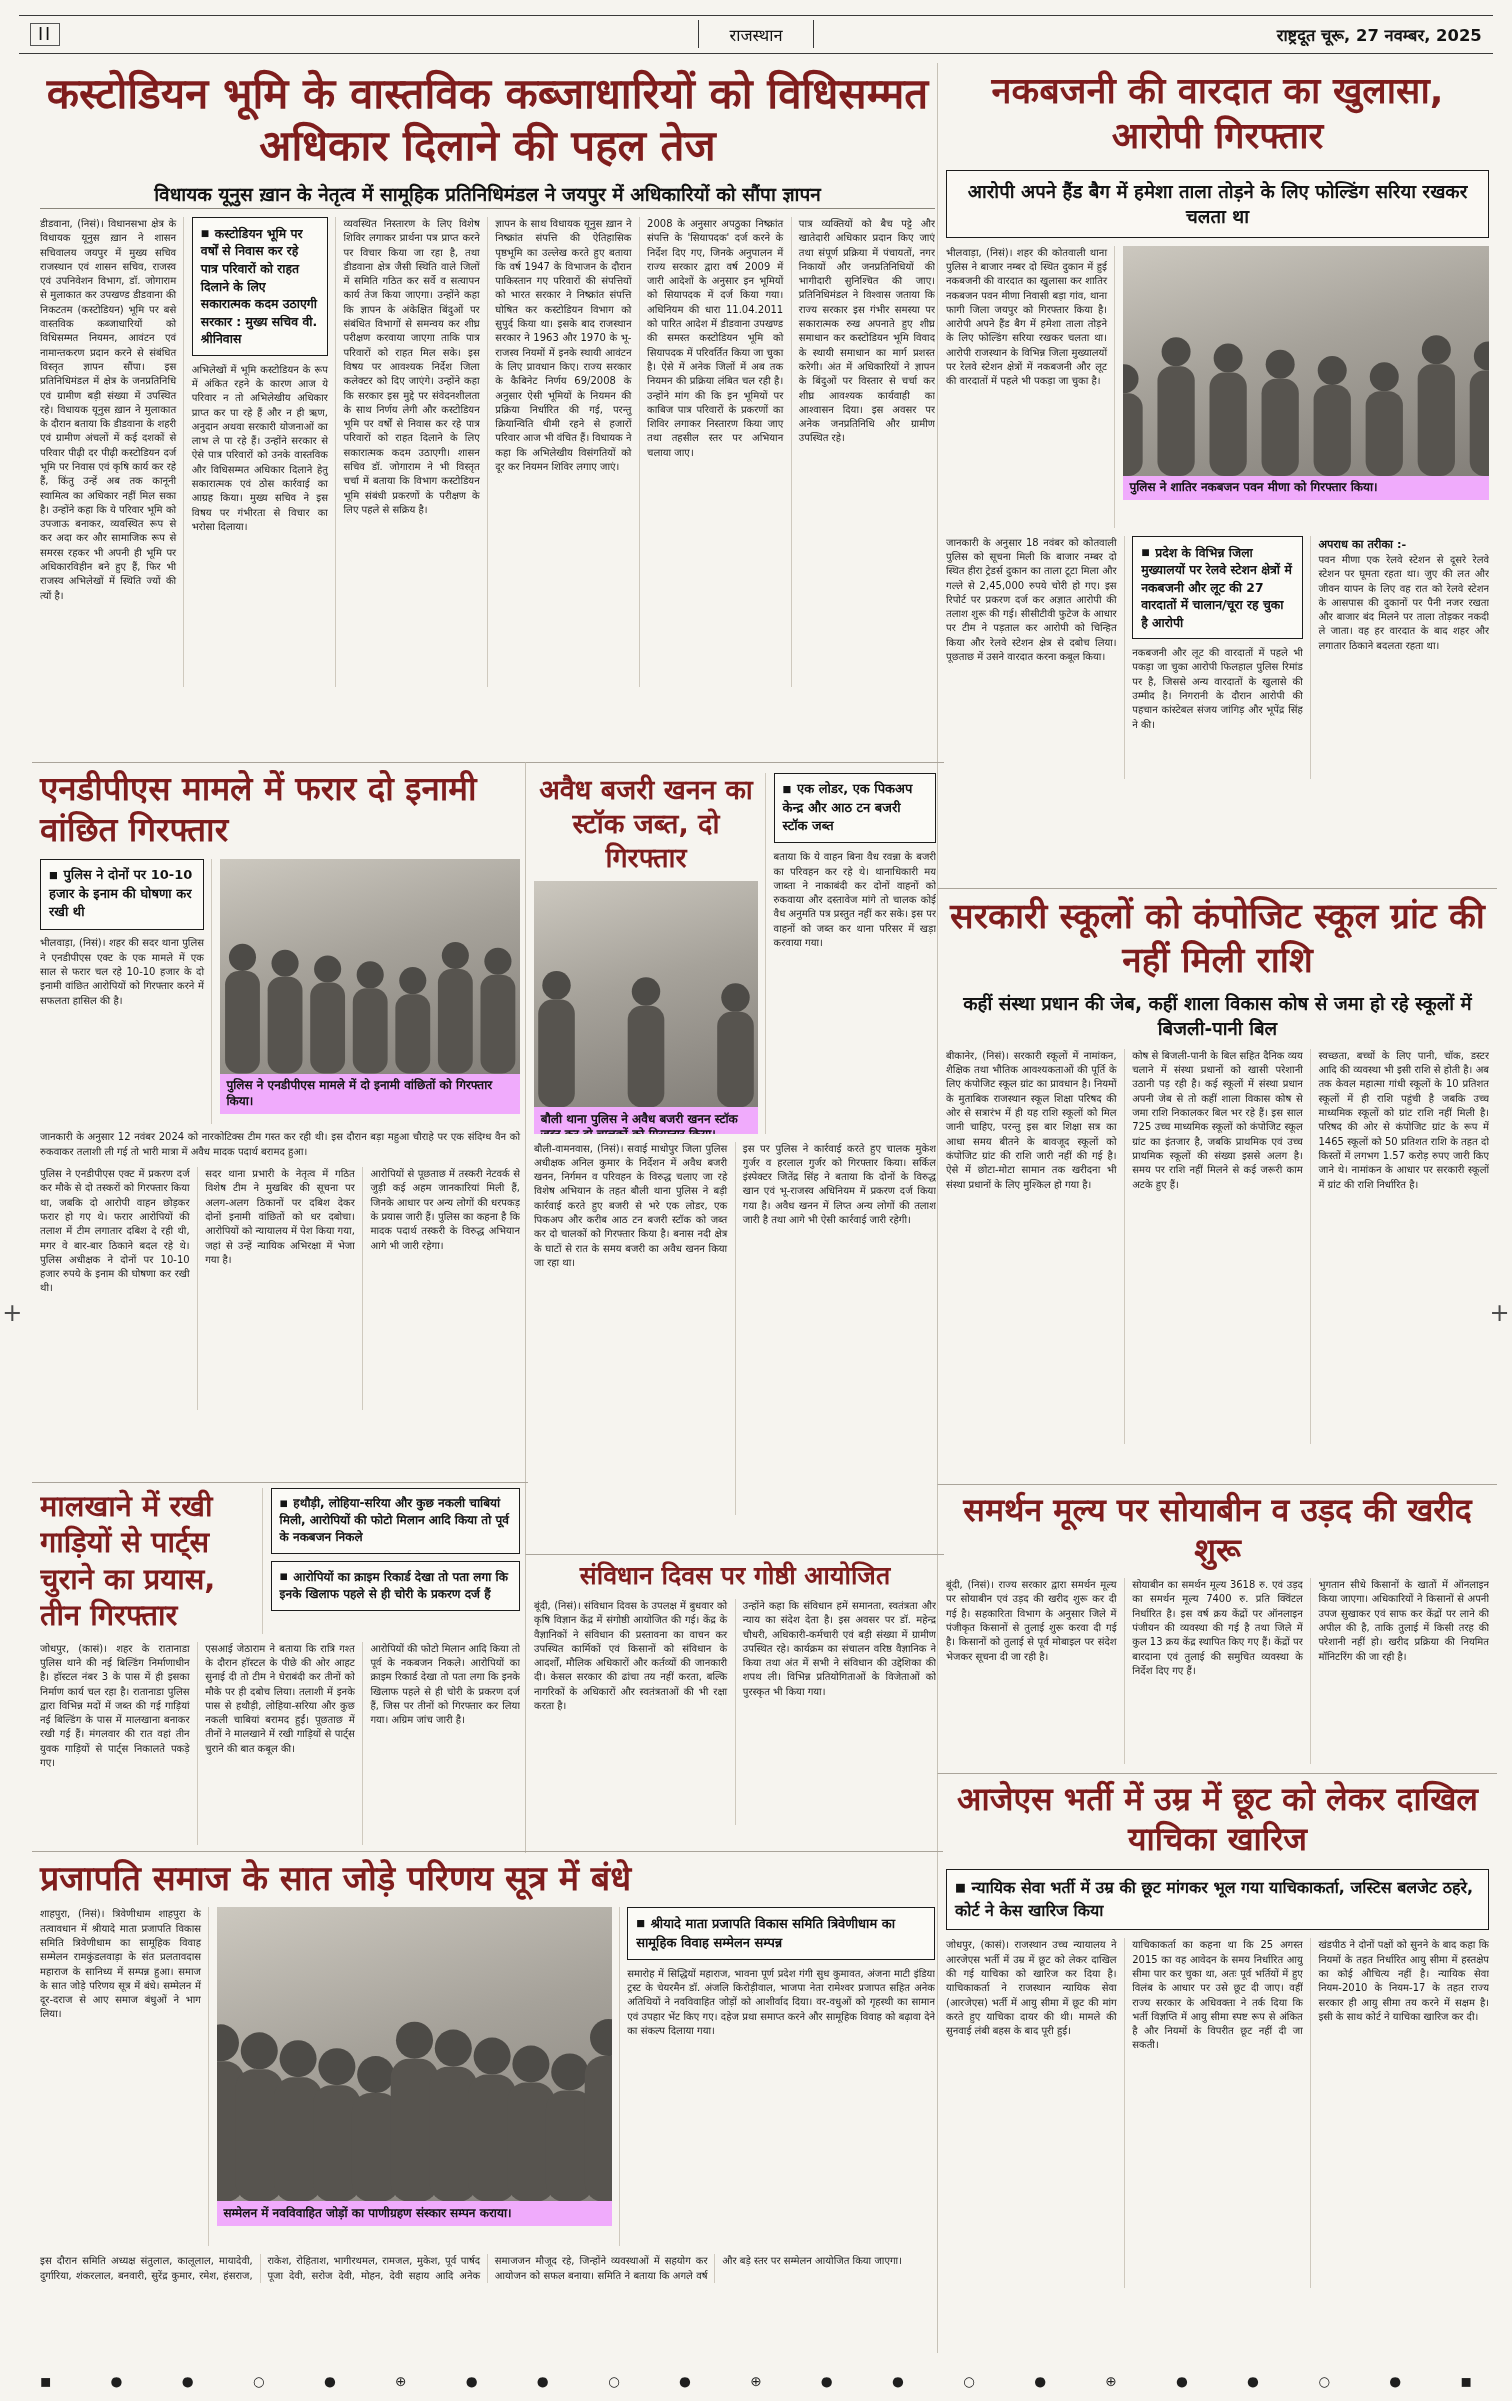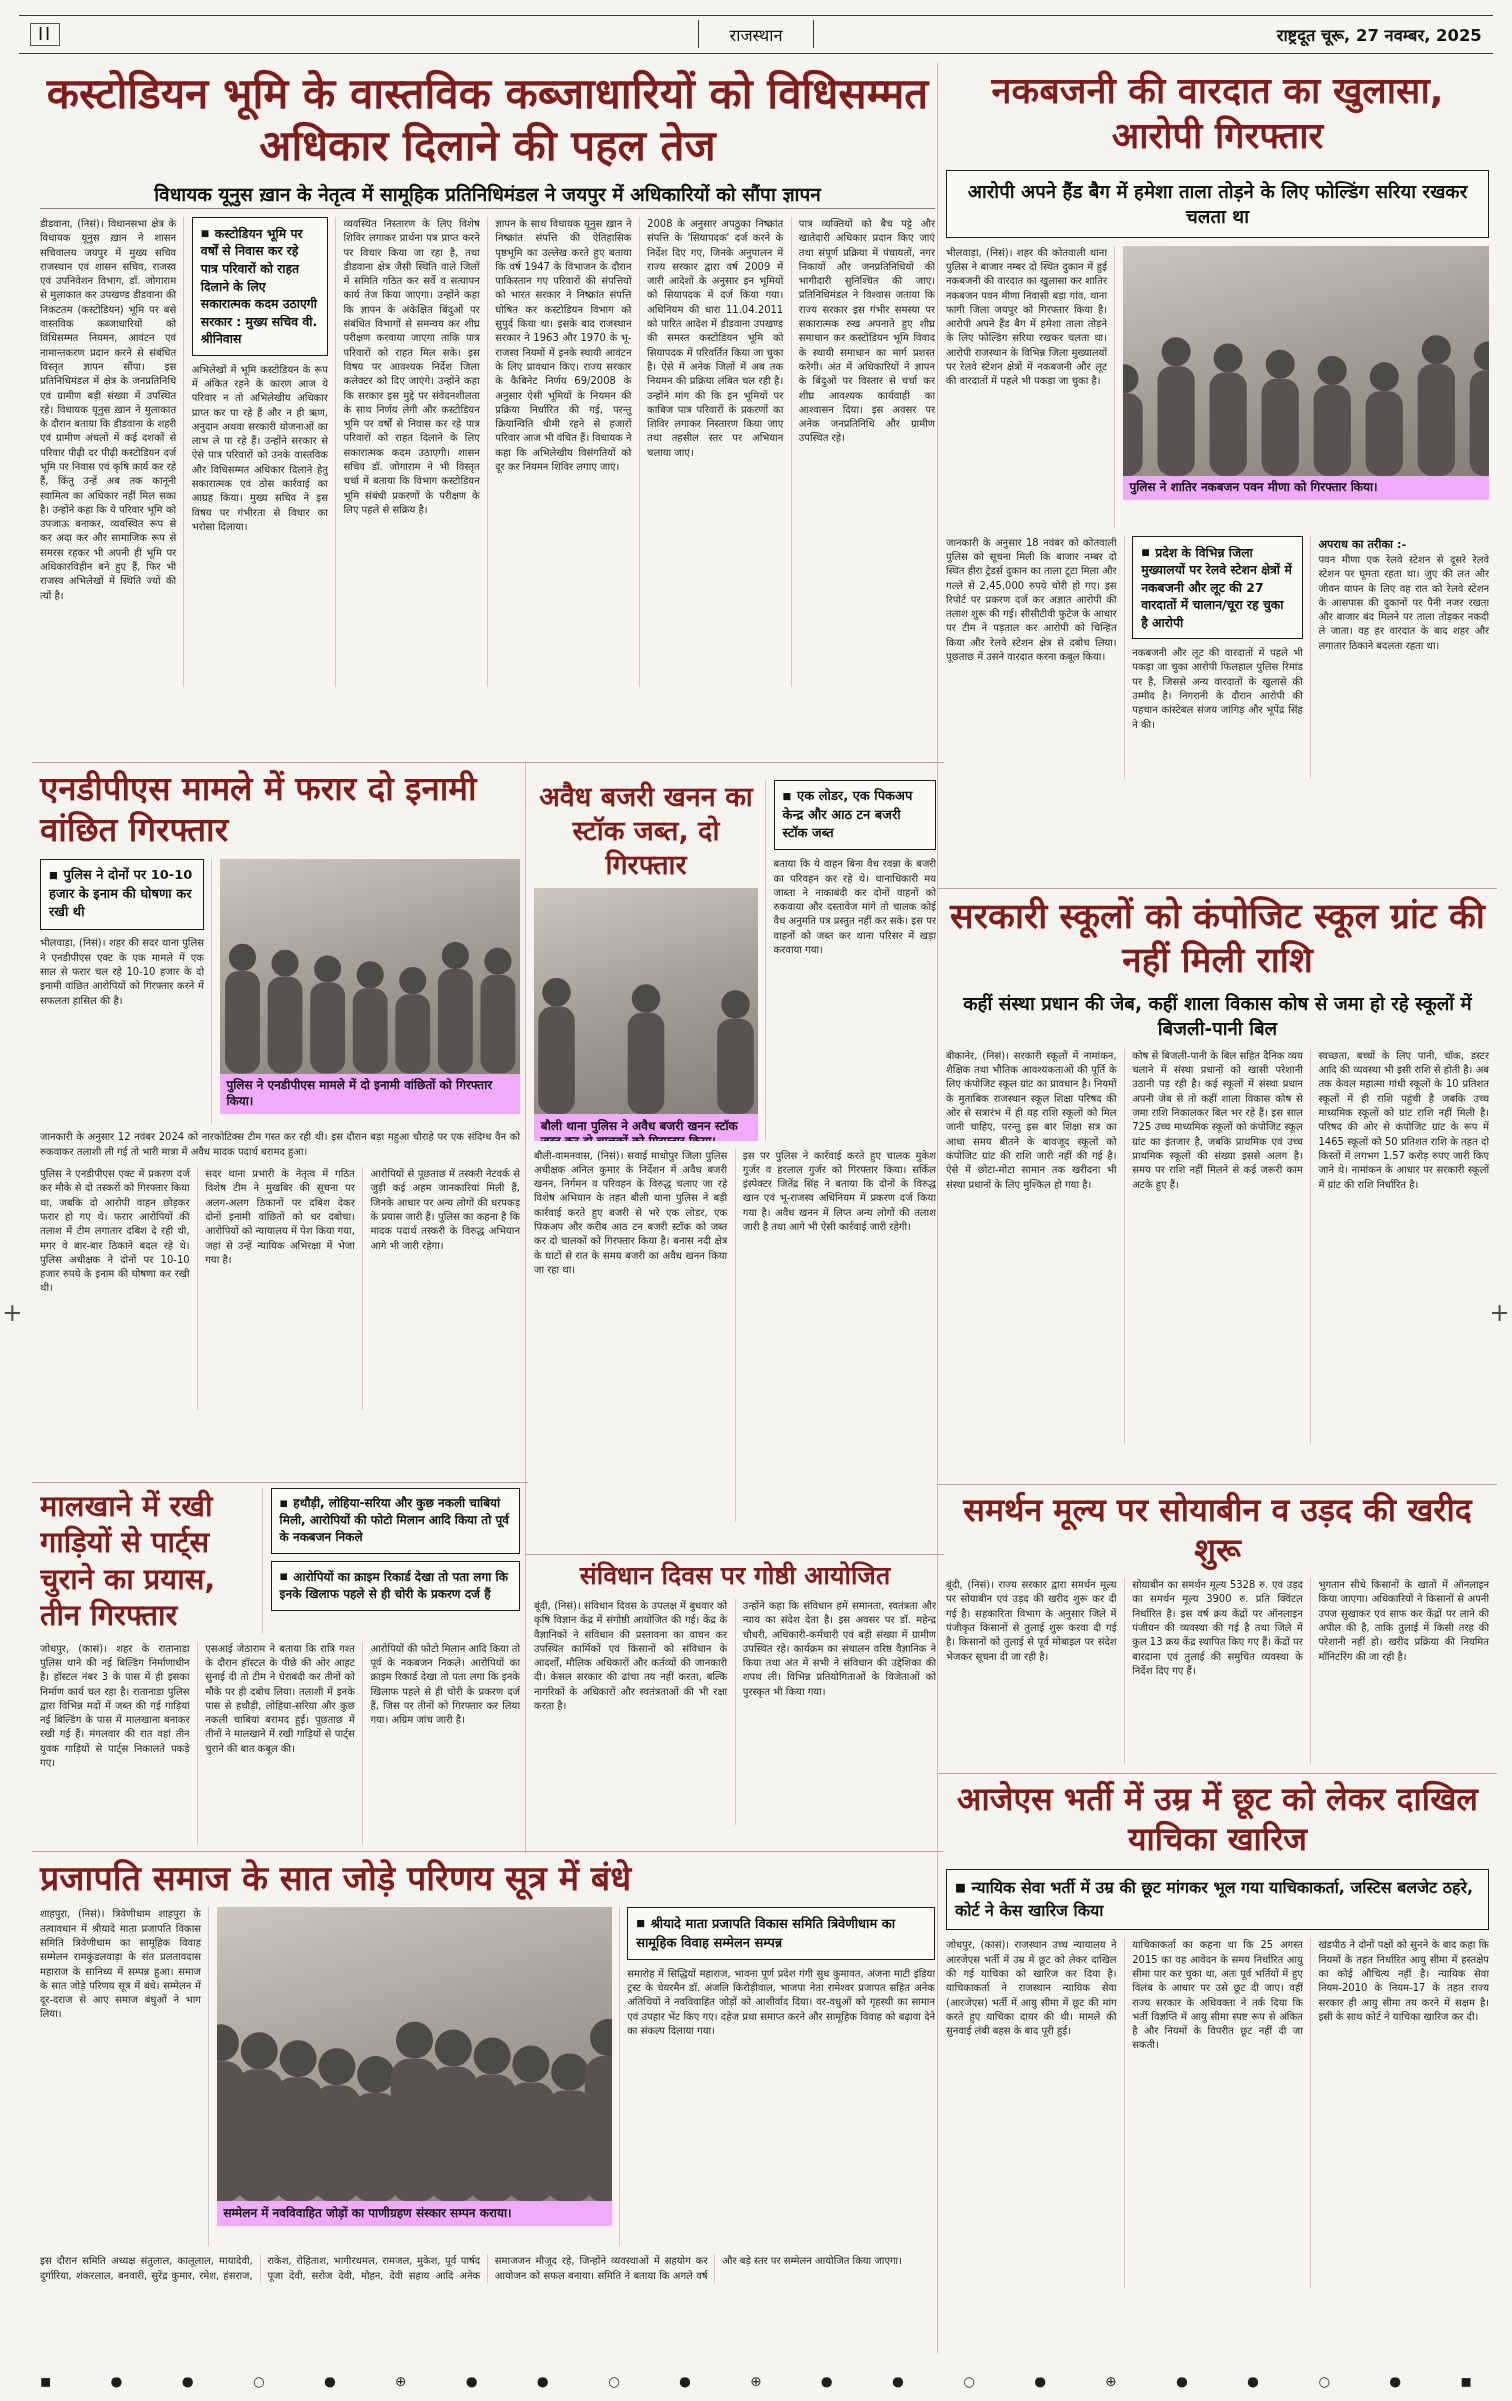--- a/index.html
+++ b/index.html
@@ -162,21 +162,21 @@
     </div>
     <div class="bt mt">जानकारी के अनुसार 12 नवंबर 2024 को नारकोटिक्स टीम गस्त कर रही थी। इस दौरान बड़ा महुआ चौराहे पर एक संदिग्ध वैन को रुकवाकर तलाशी ली गई तो भारी मात्रा में अवैध मादक पदार्थ बरामद हुआ।</div>
     <div class="cols" style="height:243px">
       <div class="col bt">पुलिस ने एनडीपीएस एक्ट में प्रकरण दर्ज कर मौके से दो तस्करों को गिरफ्तार किया था, जबकि दो आरोपी वाहन छोड़कर फरार हो गए थे। फरार आरोपियों की तलाश में टीम लगातार दबिश दे रही थी, मगर वे बार-बार ठिकाने बदल रहे थे। पुलिस अधीक्षक ने दोनों पर 10-10 हजार रुपये के इनाम की घोषणा कर रखी थी।</div>
       <div class="col bt">सदर थाना प्रभारी के नेतृत्व में गठित विशेष टीम ने मुखबिर की सूचना पर अलग-अलग ठिकानों पर दबिश देकर दोनों इनामी वांछितों को धर दबोचा। आरोपियों को न्यायालय में पेश किया गया, जहां से उन्हें न्यायिक अभिरक्षा में भेजा गया है।</div>
       <div class="col bt">आरोपियों से पूछताछ में तस्करी नेटवर्क से जुड़ी कई अहम जानकारियां मिली हैं, जिनके आधार पर अन्य लोगों की धरपकड़ के प्रयास जारी हैं। पुलिस का कहना है कि मादक पदार्थ तस्करी के विरुद्ध अभियान आगे भी जारी रहेगा।</div>
     </div>
   </div>
 
   <div class="art rule-t rule-l" style="left:525px;top:762px;width:402px;height:788px">
-    <div class="cols" style="height:361px;margin-top:12px">
+    <div class="cols" style="height:361px;margin-top:5px">
       <div class="col" style="flex:0 0 224px">
         <div class="h h-c h-d">अवैध बजरी खनन का स्टॉक जब्त, दो गिरफ्तार</div>
         <div class="photo mt" style="height:226px">
           <svg class="people" viewBox="0 0 200 100" preserveAspectRatio="xMidYMax slice">
               <circle cx="12" cy="53" r="7" fill="#4d4b47"></circle>
               <rect x="3" y="60" width="18" height="40" rx="7" fill="#57544f"></rect>
               <circle cx="56" cy="40" r="7" fill="#4d4b47"></circle>
               <rect x="47" y="47" width="18" height="53" rx="7" fill="#57544f"></rect>
               <circle cx="100" cy="43" r="7" fill="#4d4b47"></circle>
               <rect x="91" y="50" width="18" height="50" rx="7" fill="#57544f"></rect>
@@ -229,21 +229,21 @@
       <div class="col bt">जोधपुर, (कासं)। शहर के रातानाडा पुलिस थाने की नई बिल्डिंग निर्माणाधीन है। हॉस्टल नंबर 3 के पास में ही इसका निर्माण कार्य चल रहा है। रातानाडा पुलिस द्वारा विभिन्न मदों में जब्त की गई गाड़ियां नई बिल्डिंग के पास में मालखाना बनाकर रखी गई हैं। मंगलवार की रात वहां तीन युवक गाड़ियों से पार्ट्स निकालते पकड़े गए।</div>
       <div class="col bt">एसआई जेठाराम ने बताया कि रात्रि गश्त के दौरान हॉस्टल के पीछे की ओर आहट सुनाई दी तो टीम ने घेराबंदी कर तीनों को मौके पर ही दबोच लिया। तलाशी में इनके पास से हथौड़ी, लोहिया-सरिया और कुछ नकली चाबियां बरामद हुईं। पूछताछ में तीनों ने मालखाने में रखी गाड़ियों से पार्ट्स चुराने की बात कबूल की।</div>
       <div class="col bt">आरोपियों की फोटो मिलान आदि किया तो पूर्व के नकबजन निकले। आरोपियों का क्राइम रिकार्ड देखा तो पता लगा कि इनके खिलाफ पहले से ही चोरी के प्रकरण दर्ज हैं, जिस पर तीनों को गिरफ्तार कर लिया गया। अग्रिम जांच जारी है।</div>
     </div>
   </div>
 
   <div class="art rule-t rule-l" style="left:937px;top:1484px;width:543px;height:285px">
     <div class="h h-c h-g">समर्थन मूल्य पर सोयाबीन व उड़द की खरीद शुरू</div>
     <div class="cols" style="height:186px">
       <div class="col bt">बूंदी, (निसं)। राज्य सरकार द्वारा समर्थन मूल्य पर सोयाबीन एवं उड़द की खरीद शुरू कर दी गई है। सहकारिता विभाग के अनुसार जिले में पंजीकृत किसानों से तुलाई शुरू करवा दी गई है। किसानों को तुलाई से पूर्व मोबाइल पर संदेश भेजकर सूचना दी जा रही है।</div>
-      <div class="col bt">सोयाबीन का समर्थन मूल्य 5328 रु. एवं उड़द का समर्थन मूल्य 3900 रु. प्रति क्विंटल निर्धारित है। इस वर्ष क्रय केंद्रों पर ऑनलाइन पंजीयन की व्यवस्था की गई है तथा जिले में कुल 13 क्रय केंद्र स्थापित किए गए हैं। केंद्रों पर बारदाना एवं तुलाई की समुचित व्यवस्था के निर्देश दिए गए हैं।</div>
+      <div class="col bt">सोयाबीन का समर्थन मूल्य 3618 रु. एवं उड़द का समर्थन मूल्य 7400 रु. प्रति क्विंटल निर्धारित है। इस वर्ष क्रय केंद्रों पर ऑनलाइन पंजीयन की व्यवस्था की गई है तथा जिले में कुल 13 क्रय केंद्र स्थापित किए गए हैं। केंद्रों पर बारदाना एवं तुलाई की समुचित व्यवस्था के निर्देश दिए गए हैं।</div>
       <div class="col bt">भुगतान सीधे किसानों के खातों में ऑनलाइन किया जाएगा। अधिकारियों ने किसानों से अपनी उपज सुखाकर एवं साफ कर केंद्रों पर लाने की अपील की है, ताकि तुलाई में किसी तरह की परेशानी नहीं हो। खरीद प्रक्रिया की नियमित मॉनिटरिंग की जा रही है।</div>
     </div>
   </div>
 
   <div class="art rule-t rule-l" style="left:525px;top:1554px;width:402px;height:289px">
     <div class="h h-c h-h">संविधान दिवस पर गोष्ठी आयोजित</div>
     <div class="cols" style="height:226px">
       <div class="col bt">बूंदी, (निसं)। संविधान दिवस के उपलक्ष में बुधवार को कृषि विज्ञान केंद्र में संगोष्ठी आयोजित की गई। केंद्र के वैज्ञानिकों ने संविधान की प्रस्तावना का वाचन कर उपस्थित कार्मिकों एवं किसानों को संविधान के आदर्शों, मौलिक अधिकारों और कर्तव्यों की जानकारी दी। केसल सरकार की ढांचा तय नहीं करता, बल्कि नागरिकों के अधिकारों और स्वतंत्रताओं की भी रक्षा करता है।</div>
       <div class="col bt">उन्होंने कहा कि संविधान हमें समानता, स्वतंत्रता और न्याय का संदेश देता है। इस अवसर पर डॉ. महेन्द्र चौधरी, अधिकारी-कर्मचारी एवं बड़ी संख्या में ग्रामीण उपस्थित रहे। कार्यक्रम का संचालन वरिष्ठ वैज्ञानिक ने किया तथा अंत में सभी ने संविधान की उद्देशिका की शपथ ली। विभिन्न प्रतियोगिताओं के विजेताओं को पुरस्कृत भी किया गया।</div>
     </div>

